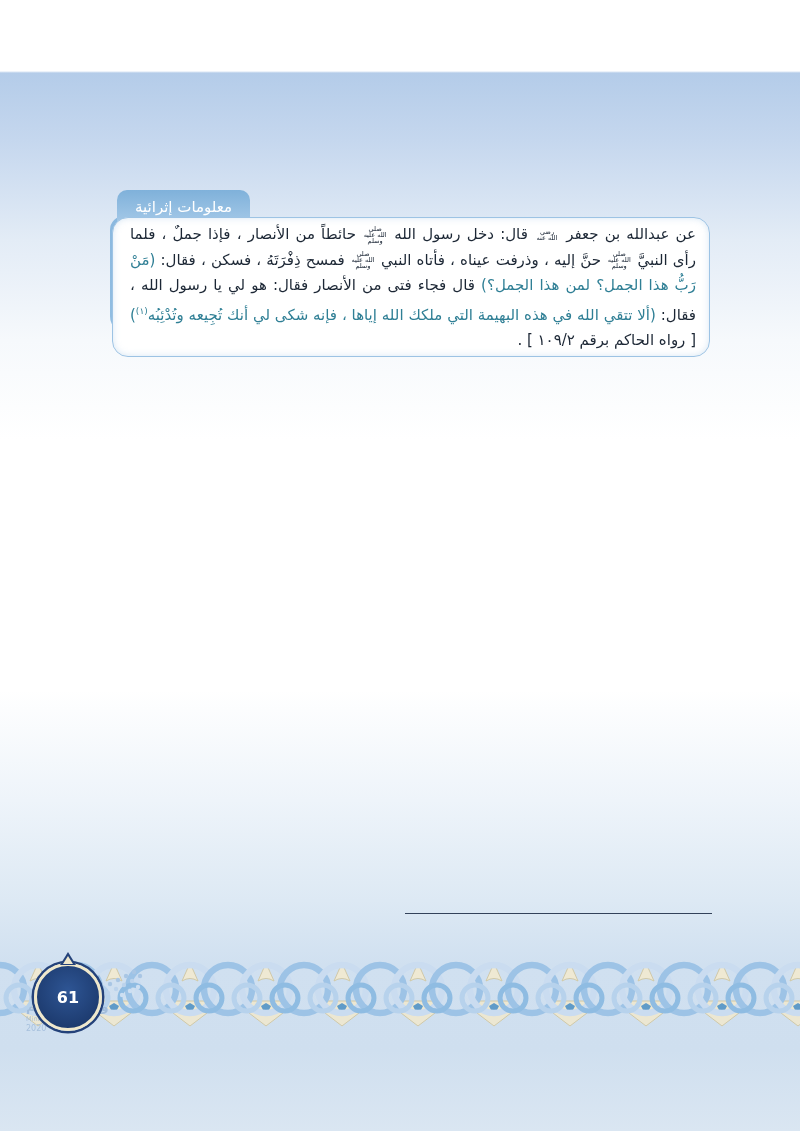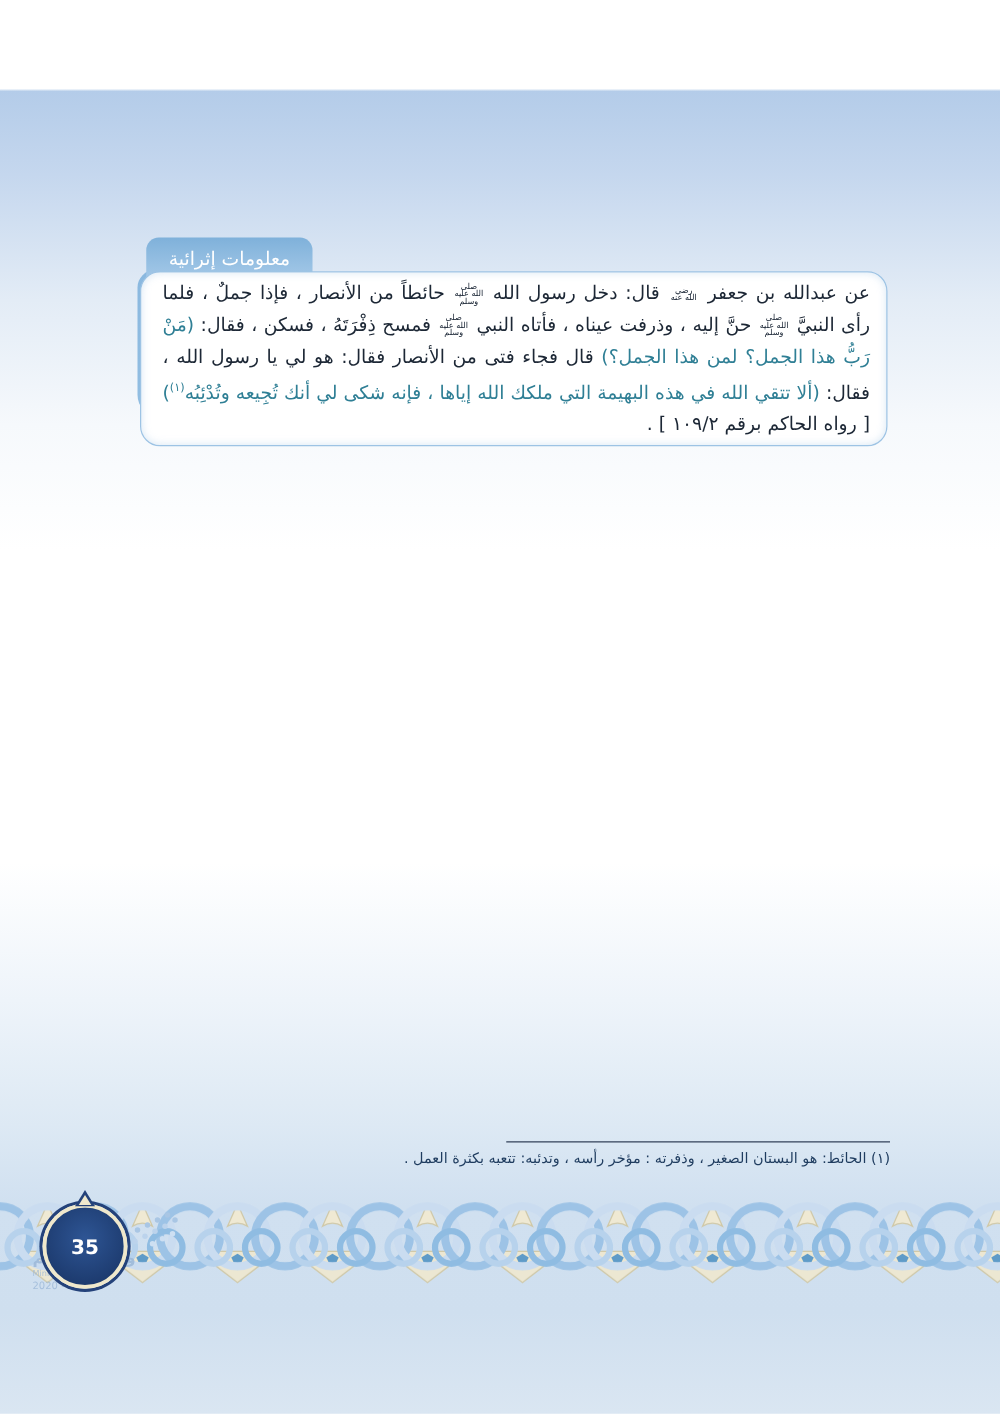--- a/index.html
+++ b/index.html
@@ -106,21 +106,20 @@
     <div class="card-underlay"></div>
     <div class="card-tab">
       <span>معلومات إثرائية</span>
     </div>
     <div class="card-box">
       <p class="hadith" dir="rtl"><span class="seg-narration">عن عبدالله بن جعفر </span><span class="seg-honorific">رضي الله عنه</span><span class="seg-narration"> قال: دخل رسول الله </span><span class="seg-honorific">صلى الله عليه وسلم</span><span class="seg-narration"> حائطاً من الأنصار ، فإذا جملٌ ، فلما رأى النبيَّ </span><span class="seg-honorific">صلى الله عليه وسلم</span><span class="seg-narration"> حنَّ إليه ، وذرفت عيناه ، فأتاه النبي </span><span class="seg-honorific">صلى الله عليه وسلم</span><span class="seg-narration"> فمسح ذِفْرَتَهُ ، فسكن ، فقال: </span><span class="seg-quote">(مَنْ رَبُّ هذا الجمل؟ لمن هذا الجمل؟)</span><span class="seg-narration"> قال فجاء فتى من الأنصار فقال: هو لي يا رسول الله ، فقال: </span><span class="seg-quote">(ألا تتقي الله في هذه البهيمة التي ملكك الله إياها ، فإنه شكى لي أنك تُجِيعه وتُدْئِبُه</span><span class="seg-sup">(١)</span><span class="seg-quote">)</span><span class="seg-narration"> [ رواه الحاكم برقم ١٠٩/٢ ] .</span></p>
     </div>
   </div>
 
   <div class="footnote-sep"></div>
-  <div class="footnote">(١) الحائط: هو البستان الصغير ، وذفرته : مؤخر رأسه ، وتدئبه: تتعبه بكثرة العمل .</div>
 
   <svg class="footer-pattern" width="800" height="78" viewBox="0 0 800 78">
     <defs>
       <pattern id="chain" x="0" y="0" width="76" height="78" patternUnits="userSpaceOnUse">
         <path d="M30 24 L38 6 L46 24 Q38 19 30 24 Z" fill="#efe9d3" stroke="#cfc8a8" stroke-width="1"></path>
         <path d="M21 44 L55 44 L55 56 L38 69 L21 56 Z" fill="#ece7d2" stroke="#cfc8a8" stroke-width="1"></path>
         <path d="M33 49 L38 59 L43 49 L38 46 Z" fill="#5f9bc8"></path>
         <circle cx="0" cy="32" r="24" fill="none" stroke="#9dc3e6" stroke-width="6.5"></circle>
         <circle cx="38" cy="32" r="24" fill="none" stroke="#cadcf0" stroke-width="6.5"></circle>
         <circle cx="76" cy="32" r="24" fill="none" stroke="#9dc3e6" stroke-width="6.5"></circle>
@@ -150,16 +149,16 @@
   </svg>
 
   <div class="watermark">
     <div class="wm-ar">وزارة التعليم</div>
     <div class="wm-en">Ministry of Education</div>
     <div class="wm-yr">2020 - 1442</div>
   </div>
 
   <div class="badge">
     <div class="badge-finial"></div>
-    <span class="badge-number">35</span>
+    <span class="badge-number">61</span>
   </div>
 
 </div>
 
 </body></html>

